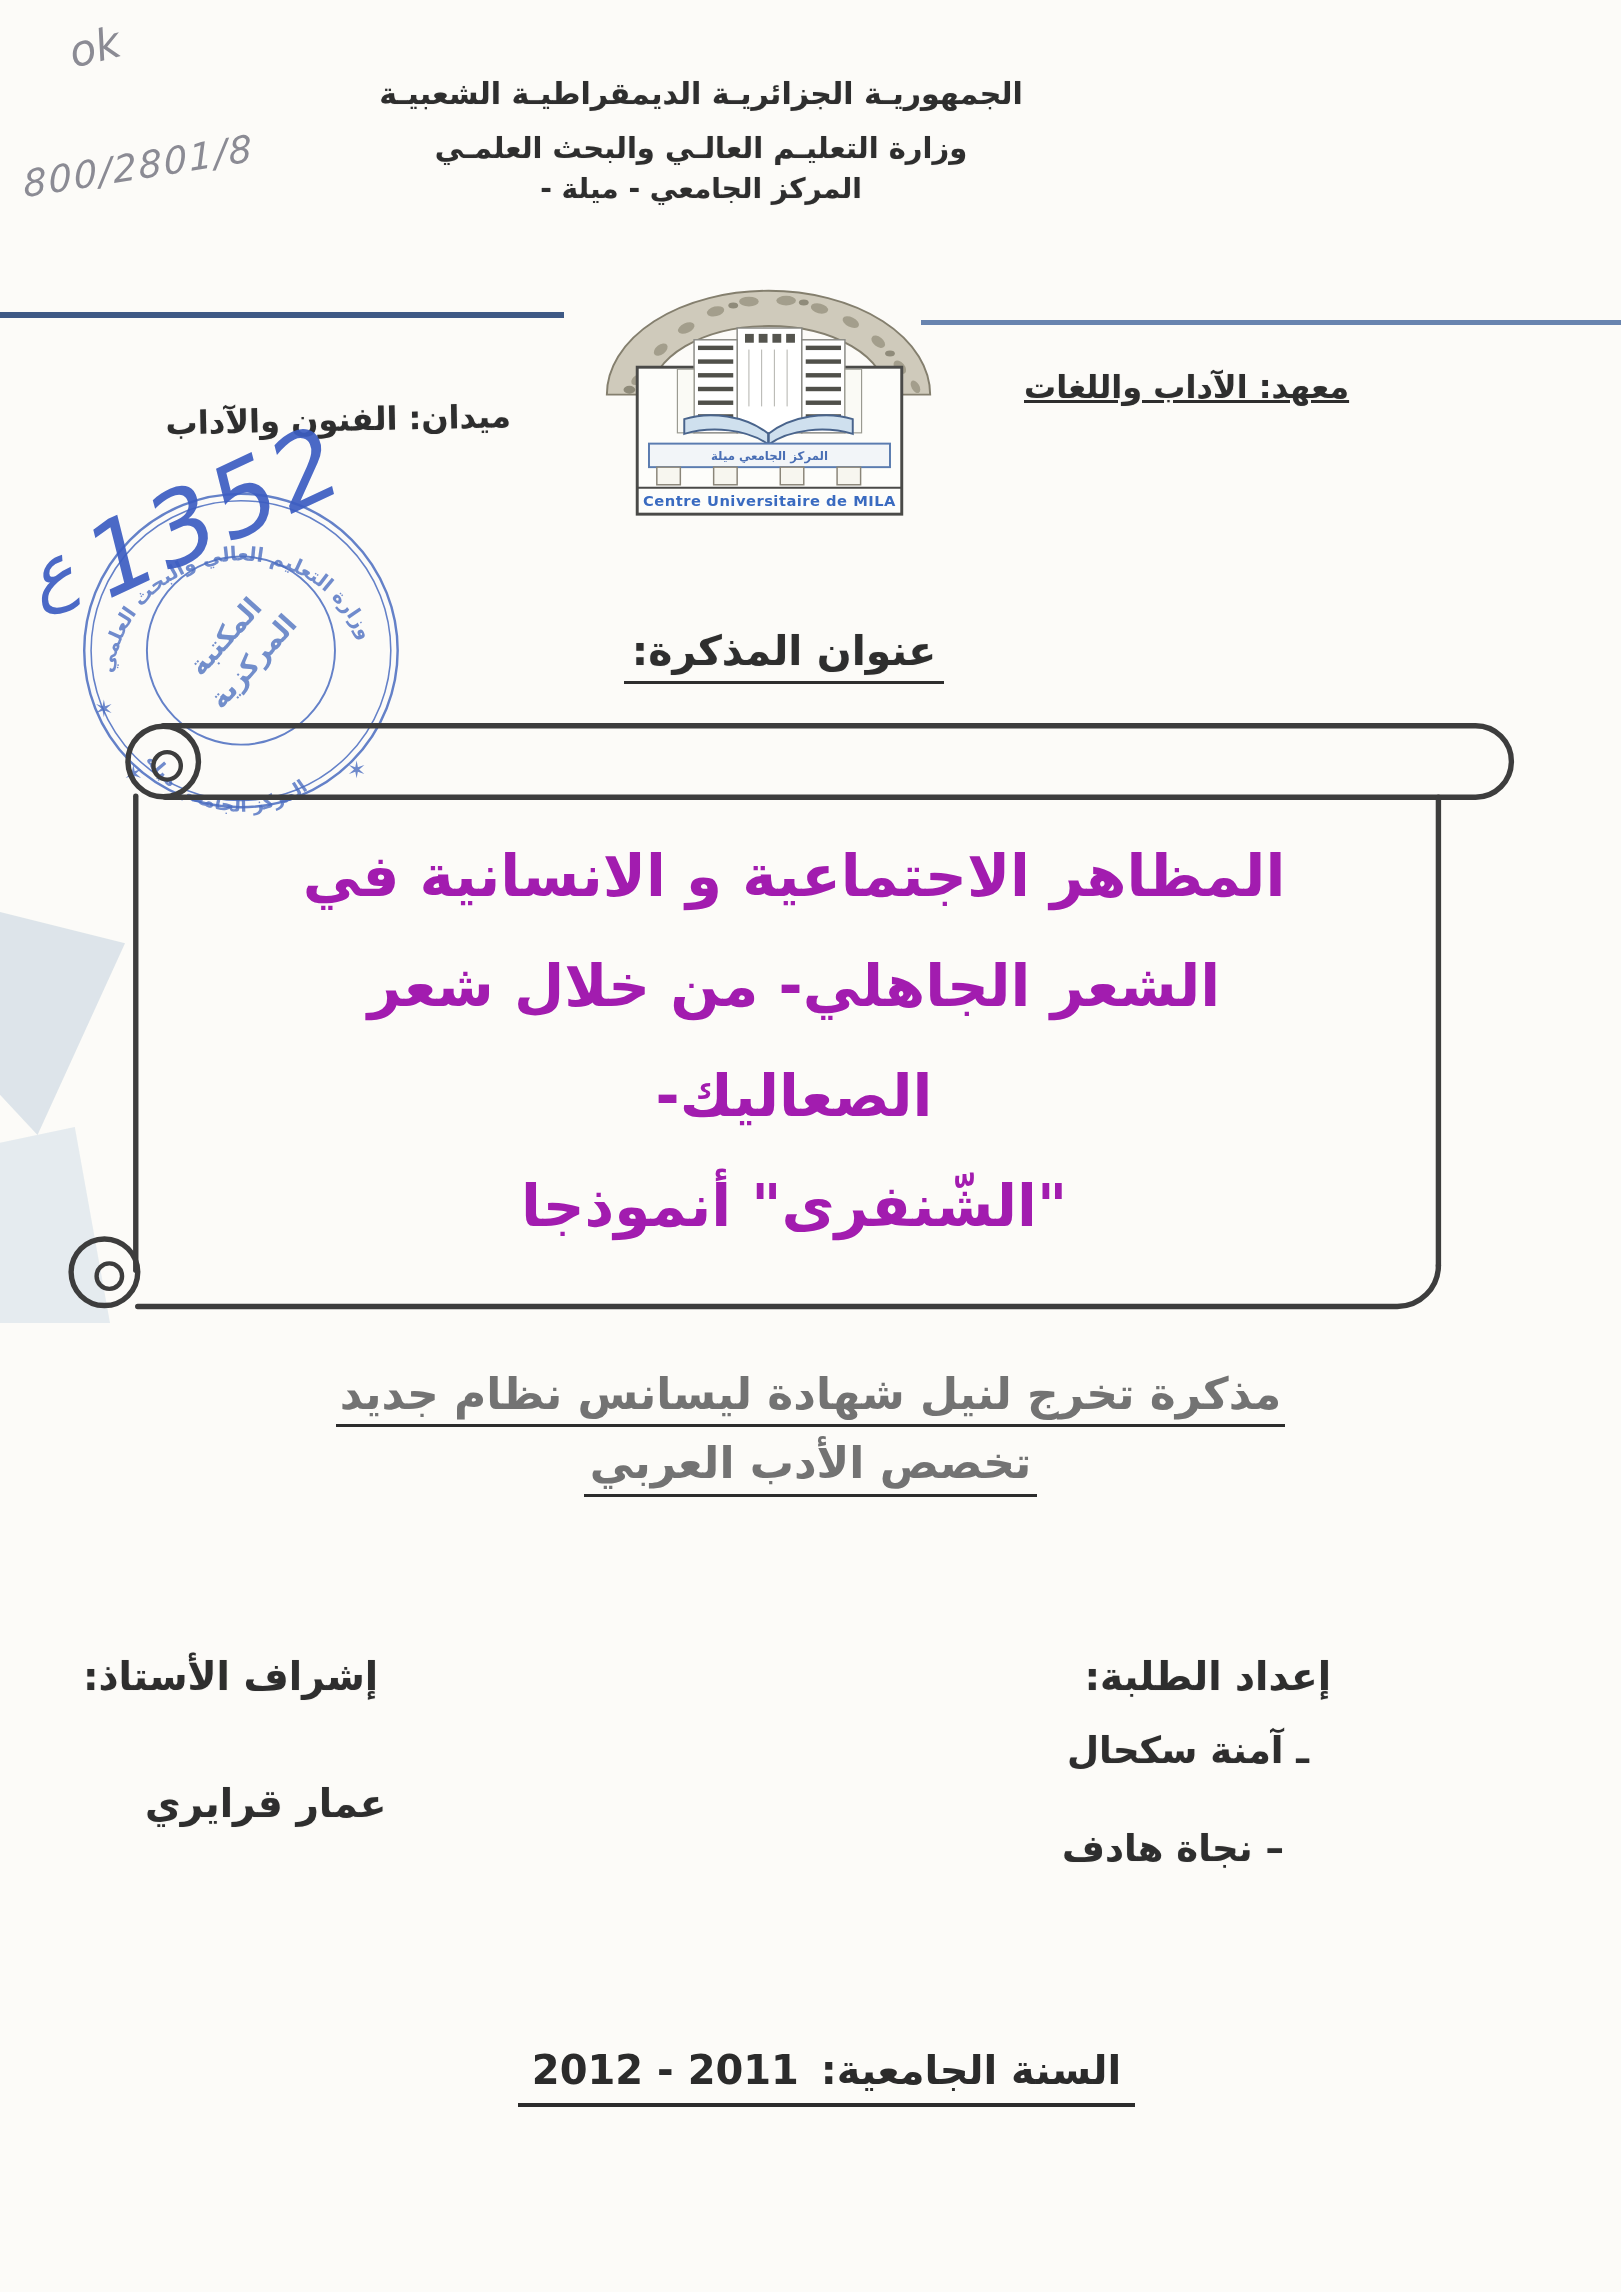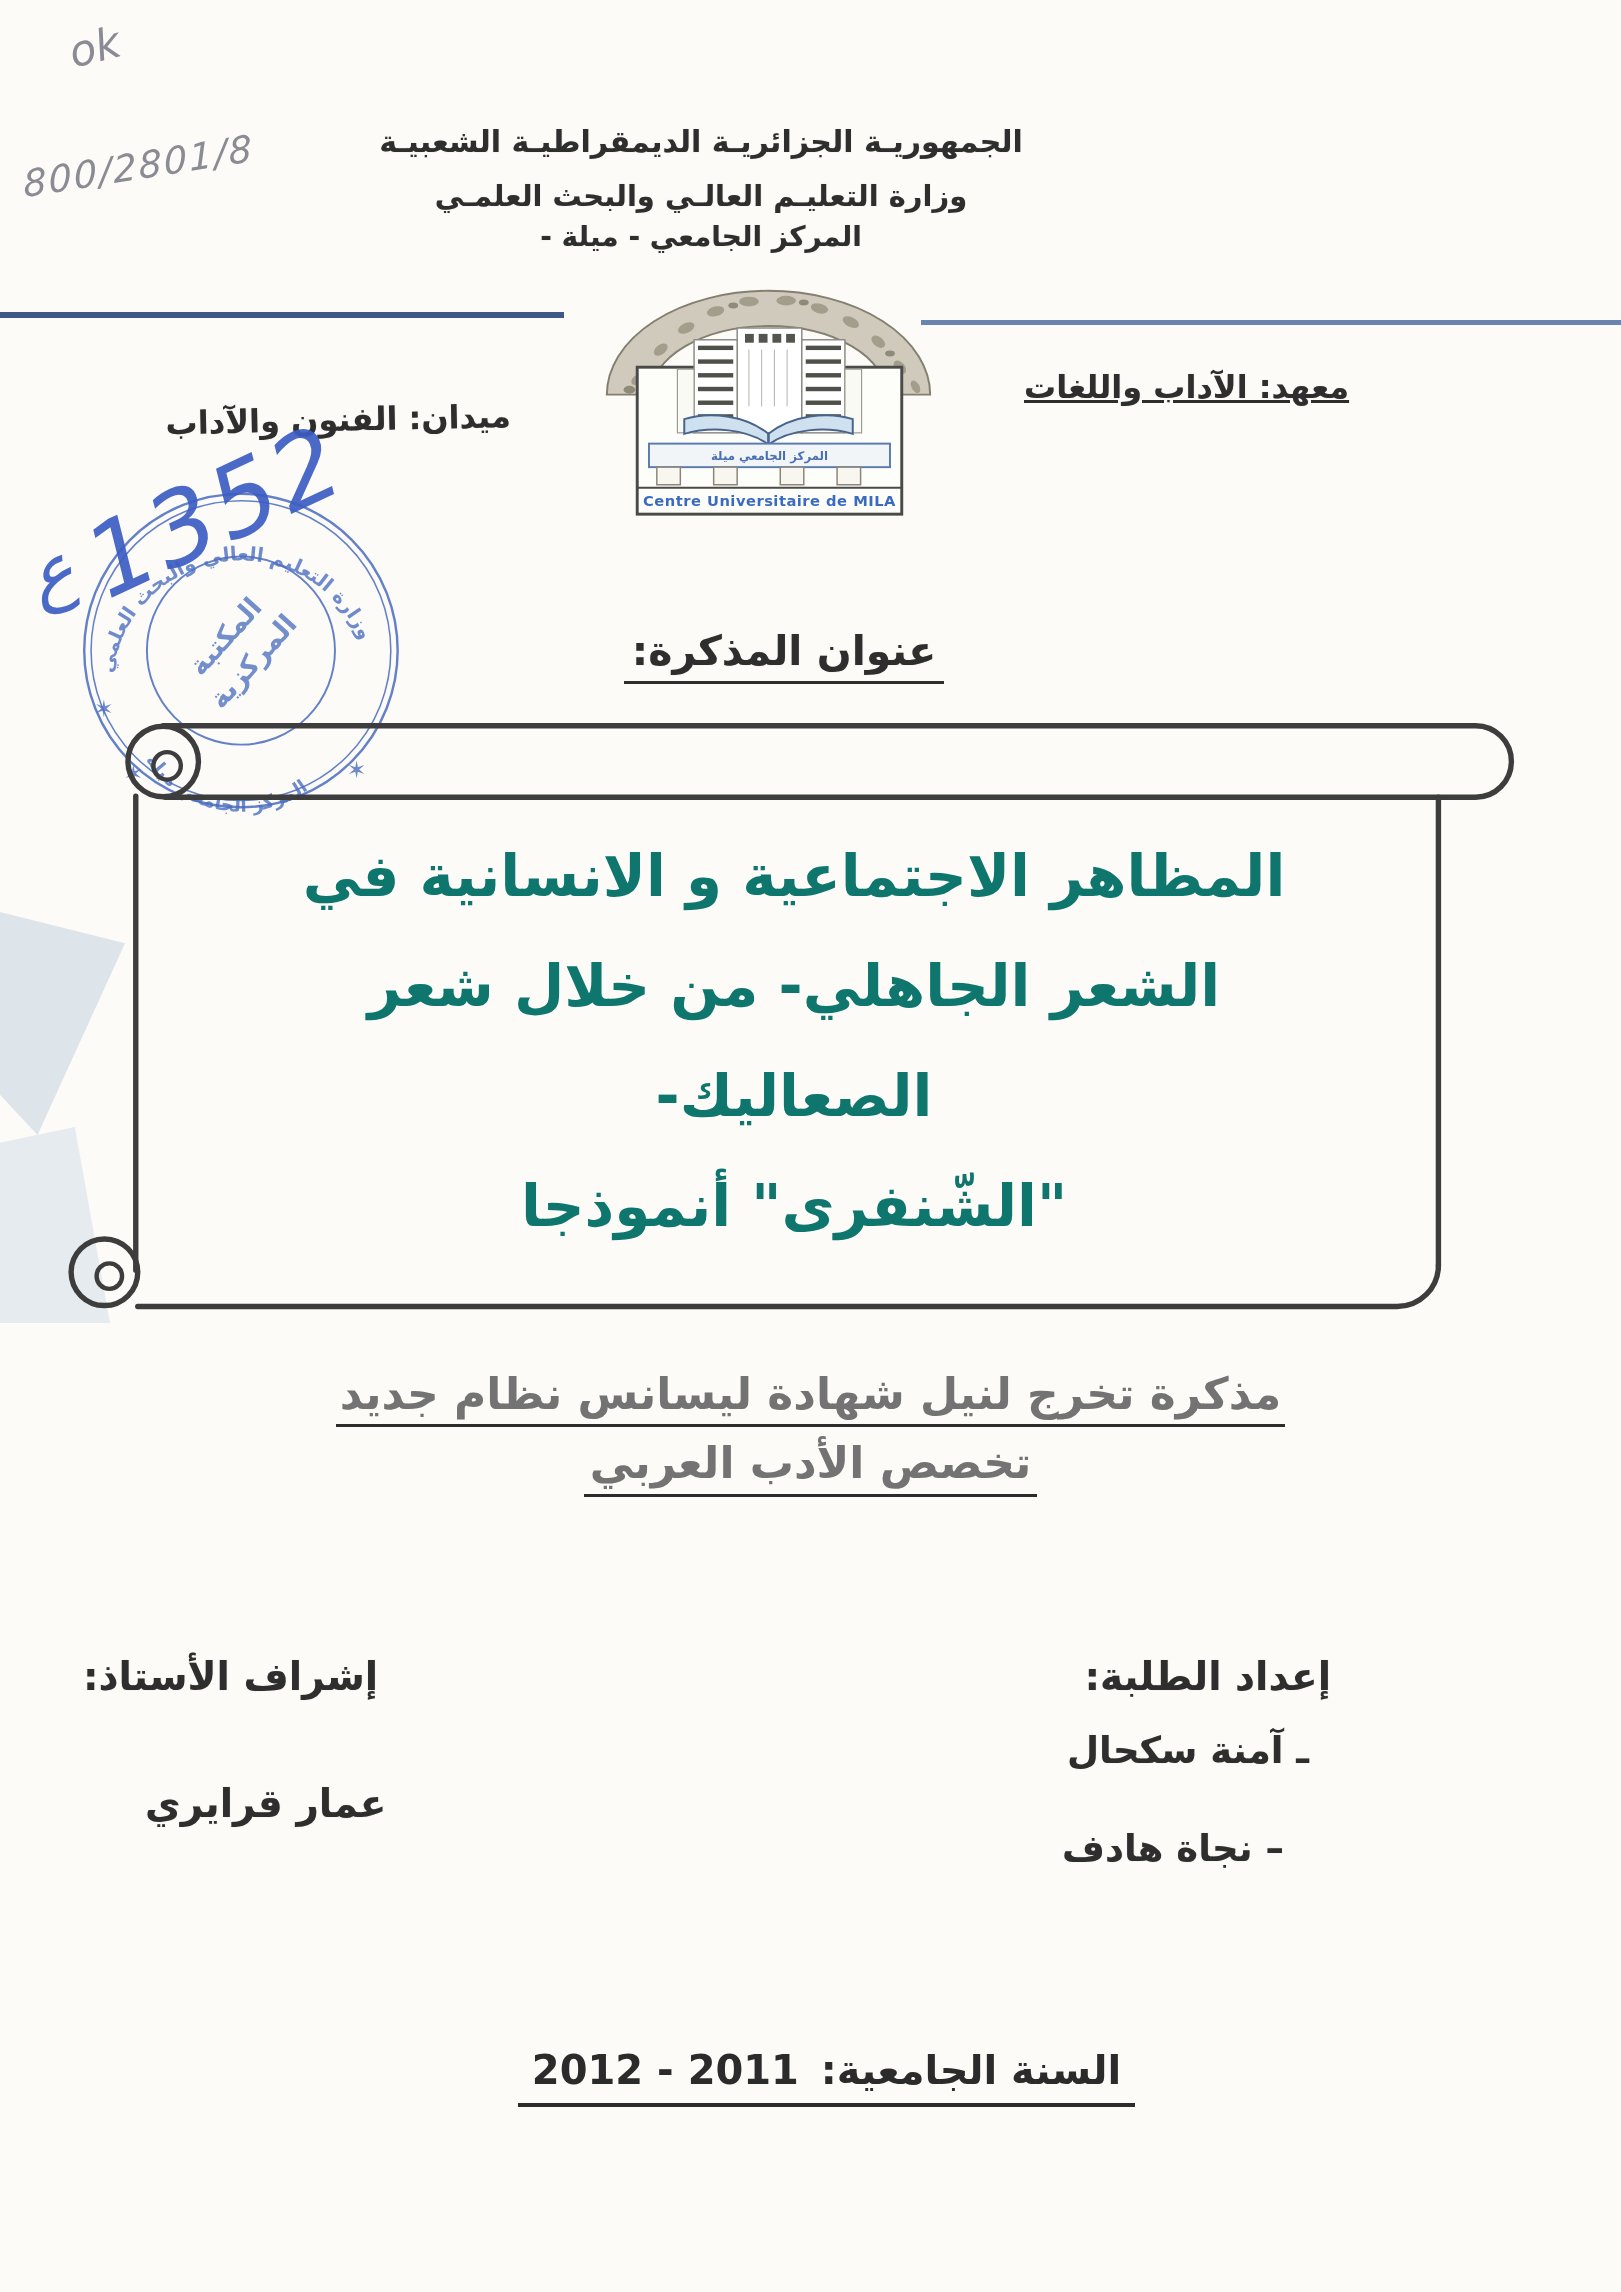--- a/index.html
+++ b/index.html
@@ -13,34 +13,34 @@
     color:#2b2b2b;
   }
   .abs{position:absolute;}
   .rtl{direction:rtl;unicode-bidi:isolate;}
   .ink{color:#2e2e2e;text-shadow:0 0 1px rgba(40,40,40,.28);}
   
   .hand{color:#8b8b94;font-style:italic;font-weight:500;}
   .hand-blue{color:#3c5dc2;font-style:italic;font-weight:500;opacity:.92;}
   
   .header{left:260px;top:76px;width:882px;text-align:center;font-weight:bold;}
-  .header .h1{font-size:30px;margin-top:48px;}
+  .header .h1{font-size:30px;}
   .header .h2{font-size:29px;margin-top:19.6px;}
   .header .h3{font-size:28px;margin-top:7px;}
   
   .sep-left{left:0;top:312px;width:564px;height:5.9px;background:#2e4b7b;opacity:.92;}
   .sep-right{left:921px;top:320px;width:700px;height:4.9px;background:#4d6fa2;opacity:.85;}
   
   .institute{left:1024px;top:368px;width:490px;text-align:left;font-size:32px;font-weight:bold;text-decoration:underline;}
   .field{left:41px;top:402px;width:470px;font-size:32px;font-weight:bold;transform:rotate(-1.2deg);}
   
   .title-label-wrap{left:294px;top:627px;width:980px;text-align:center;}
   .title-label-wrap span{font-size:41px;font-weight:bold;border-bottom:3.9px solid #2e2e2e;padding:0 7.8px 5.9px 7.8px;}
   
-  .thesis-title{left:147px;top:821px;width:1294px;text-align:center;font-size:58px;font-weight:bold;line-height:110px;color:#0f766e;}
+  .thesis-title{left:147px;top:821px;width:1294px;text-align:center;font-size:58px;font-weight:bold;line-height:110px;color:#a21caf;}
   
   .degree{left:0;top:1368px;width:1621px;text-align:center;font-weight:bold;color:#737373;}
   .degree .d1 span{font-size:44px;border-bottom:3.9px solid #2c2c2c;padding:0 3.9px 4.9px 3.9px;}
   .degree .d2{margin-top:18px;}
   .degree .d2 span{font-size:44px;border-bottom:3.9px solid #2c2c2c;padding:0 5.9px 5.9px 5.9px;}
   
   .students-label{right:290px;top:1654px;font-size:39px;font-weight:bold;}
   .student-1{right:312px;top:1729px;font-size:37px;font-weight:bold;}
   .student-2{right:337px;top:1827px;font-size:37px;font-weight:bold;}
   .sup-label{left:83px;top:1654px;font-size:39px;font-weight:bold;}

